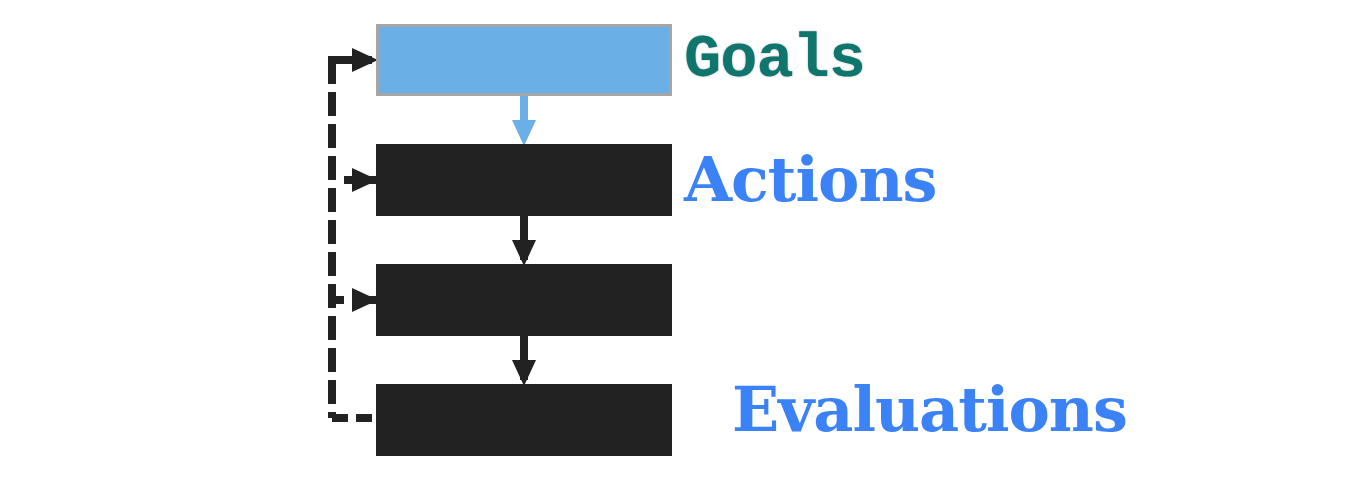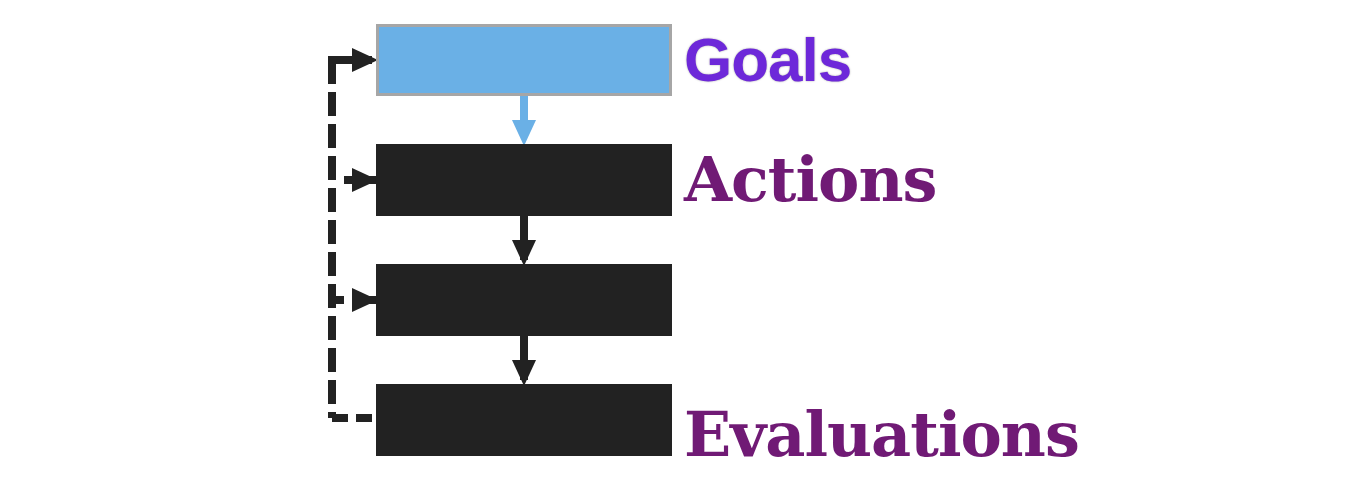--- a/index.html
+++ b/index.html
@@ -4,23 +4,23 @@
   <style>
     html, body { margin: 0; padding: 0; background: #ffffff; }
     body { width: 1357px; height: 481px; position: relative; overflow: hidden;
            font-family: "DejaVu Serif", serif; }
     .stage { position: absolute; left: 0; top: 0; width: 1357px; height: 481px; }
     .box { position: absolute; left: 376px; width: 296px; height: 72px; box-sizing: border-box; }
     .box.goal { background: #6ab0e6; border: 3px solid #a6a6a6; }
     .box.dark { background: #222222; }
     .label { position: absolute; left: 684px; height: 72px; line-height: 72px;
              font-size: 62px; font-weight: bold; white-space: nowrap; letter-spacing: -1px; }
-    .label.goal { color: #6d28d9; font-family: Liberation Sans, sans-serif;
+    .label.goal { color: #0f766e; font-family: Liberation Mono, monospace;
                   text-shadow: 0 0 2px #a6a6a6; }
-    .label.dark { color: #701a75; font-family: "DejaVu Serif", serif; }
+    .label.dark { color: #3b82f6; font-family: "DejaVu Serif", serif; }
     svg.conn { position: absolute; left: 0; top: 0; }
   </style>
 </head>
 <body>
 
 <div class="stage">
 
   <svg class="conn" width="1357" height="481">
 
     <line x1="332" y1="60" x2="332" y2="418" stroke="#222222" stroke-width="8" stroke-dasharray="24 8"></line>
@@ -48,15 +48,15 @@
 
   <div class="box goal" style="top:24px;"></div>
   <div class="label goal" style="top:24px;">Goals</div>
 
   <div class="box dark" style="top:144px;"></div>
   <div class="label dark" style="top:144px;">Actions</div>
 
   <div class="box dark" style="top:264px;"></div>
 
   <div class="box dark" style="top:384px;"></div>
-  <div class="label dark" style="top:399px;">Evaluations</div>
+  <div class="label dark" style="top:374px;margin-left:48px;">Evaluations</div>
 
 </div>
 
 </body></html>

